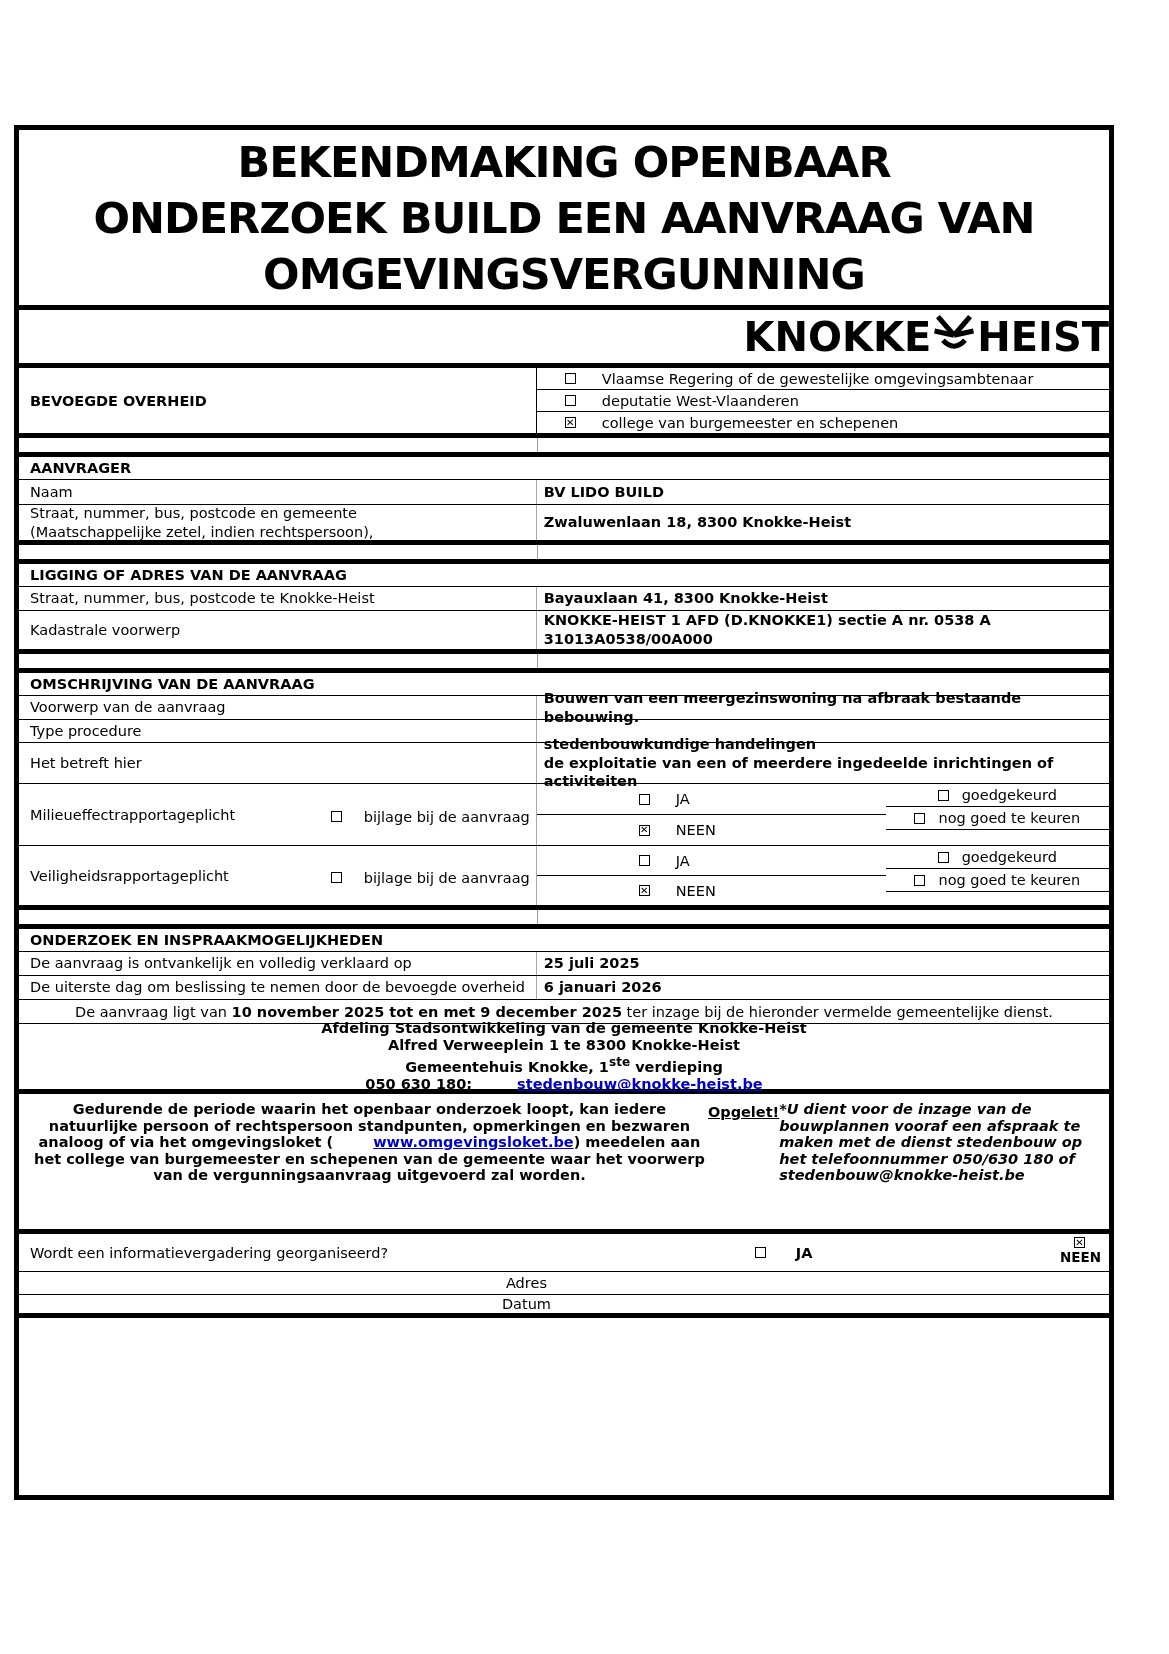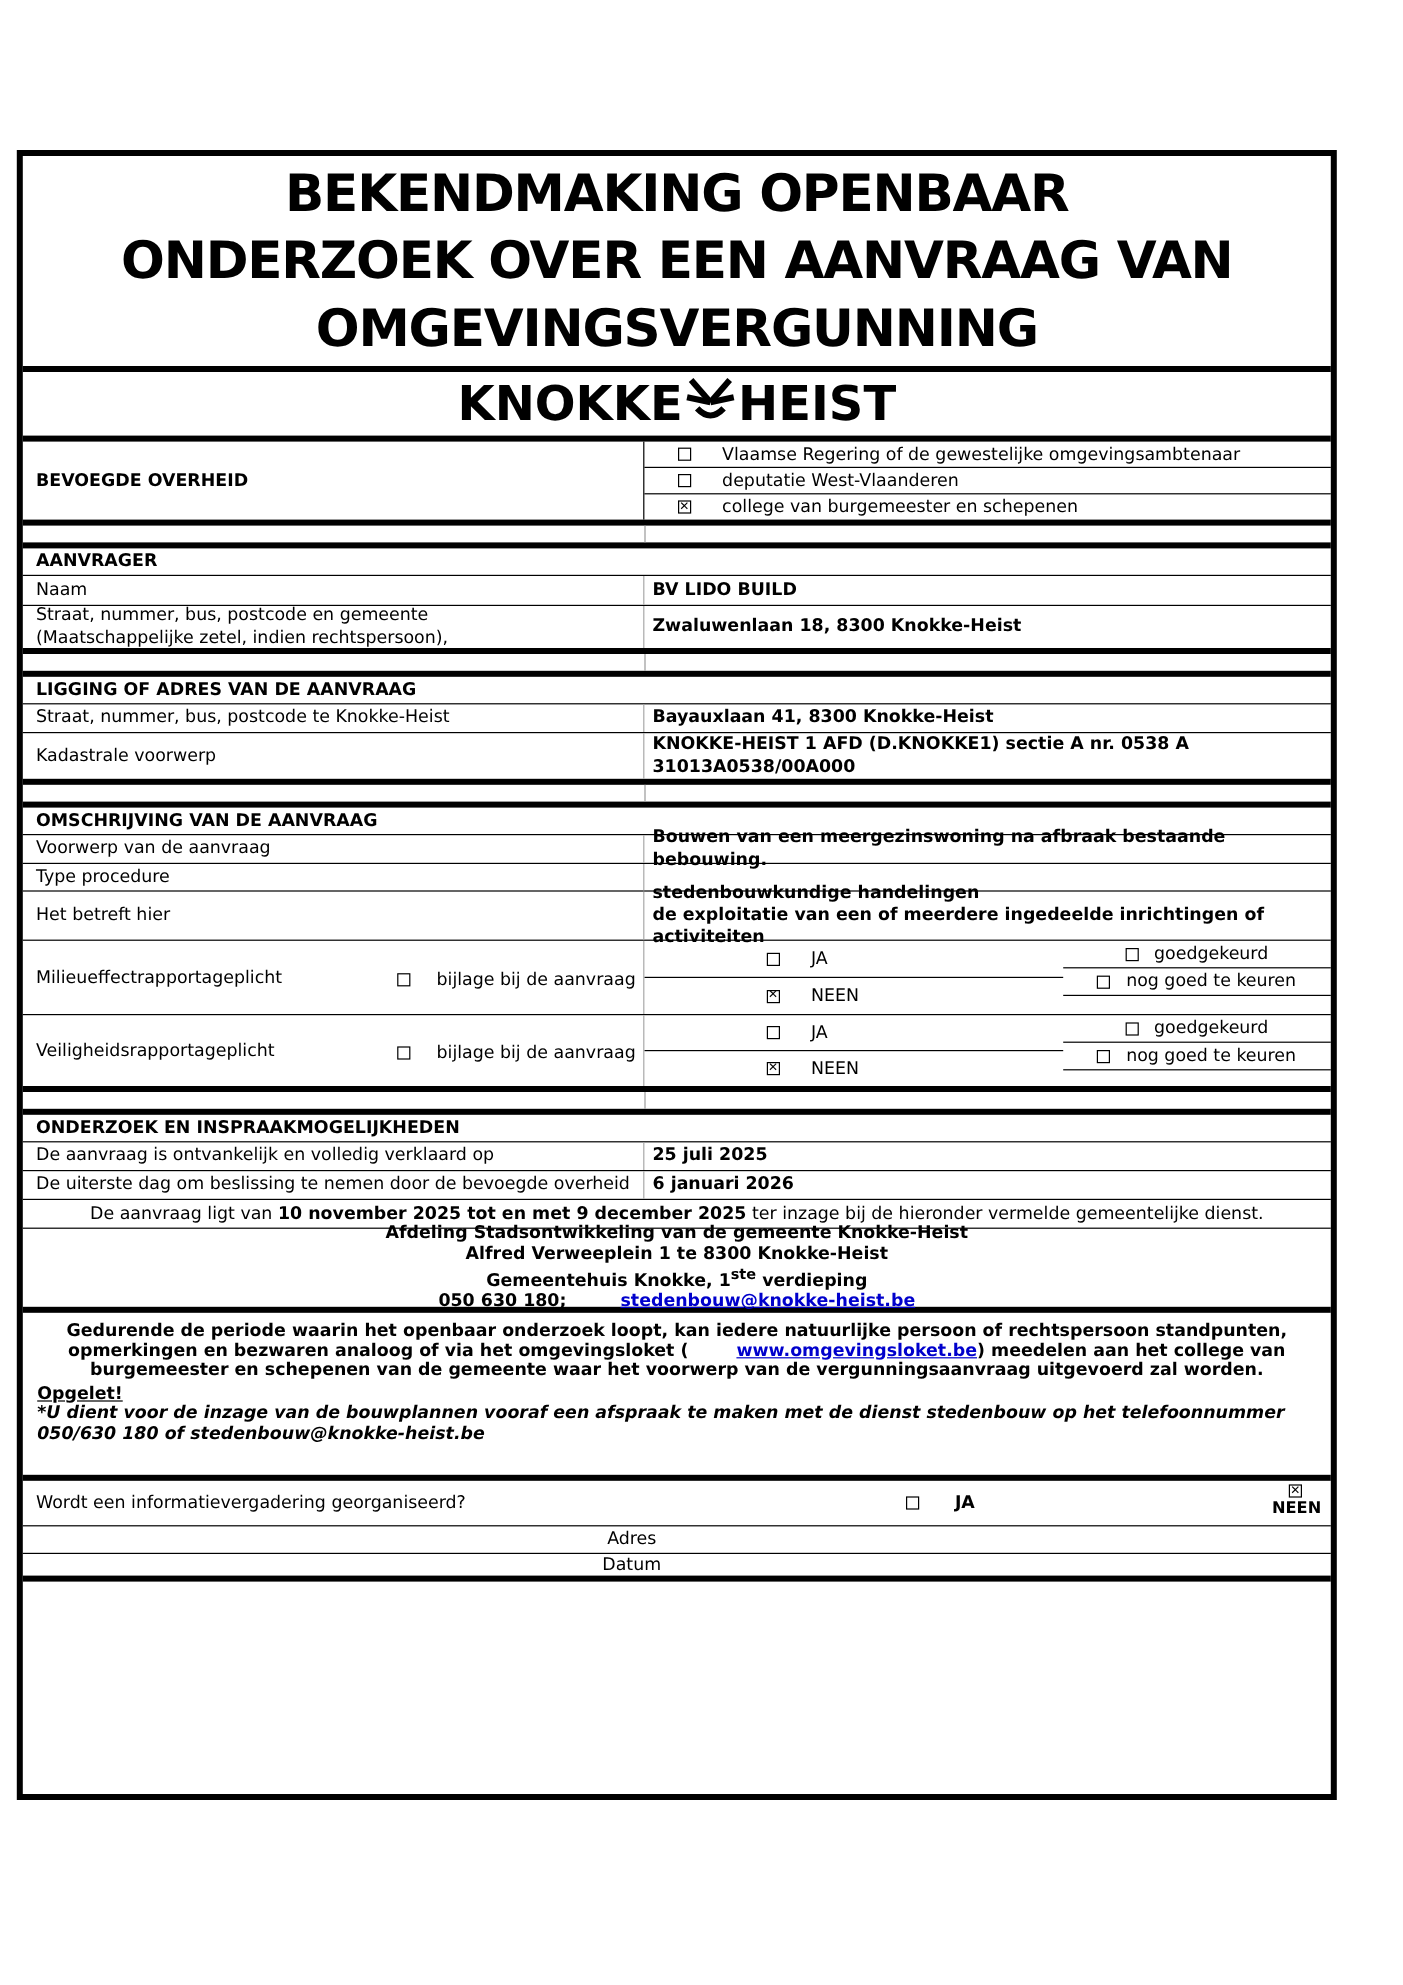--- a/index.html
+++ b/index.html
@@ -18,21 +18,21 @@
   .bb1{border-bottom:1px solid #000;}
   .bb5{border-bottom:5px solid #000;}
   .sep{height:19px;}
   .sep::after{content:"";position:absolute;left:47.5%;top:0;bottom:0;width:1px;background:#9a9a9a;}
   
   .titleblock{height:180px;flex-direction:column;justify-content:center;text-align:center;}
   .titleblock .tl{
     font-size:43px;font-weight:800;letter-spacing:-1px;line-height:56px;white-space:nowrap;
   }
   
-  .logorow{height:58px;justify-content:center;}
+  .logorow{height:58px;justify-content:flex-end;}
   .logo{display:flex;align-items:center;font-size:40px;font-weight:700;letter-spacing:0px;}
   .logo svg{margin:0 2px 2px 2px;}
   
   .lbl{width:47.5%;flex:0 0 47.5%;box-sizing:border-box;padding:3px 10px 3px 11px;
        border-right:1px solid #a8a8a8;align-self:stretch;display:flex;flex-direction:column;justify-content:center;line-height:1.25;}
   .val{flex:1;box-sizing:border-box;padding:3px 8px 3px 7px;font-weight:bold;line-height:1.3;}
   .hdr{font-weight:bold;padding-left:11px;}
   .h23{height:23px}.h24{height:24px}.h25{height:25px}.h38{height:38px}
   .h40{height:40px}.h41{height:41px}.h43{height:43px}
   
@@ -56,42 +56,42 @@
   .rap-mid .half.top{border-bottom:1px solid #000;}
   .rap-right{flex:1;align-self:stretch;display:flex;flex-direction:column;}
   .rap-right .gk{height:22px;flex:0 0 22px;display:flex;align-items:center;justify-content:center;
                  gap:13px;border-bottom:1px solid #000;white-space:nowrap;}
   .rap-right .gkfill{flex:1;}
   
   .centerrow{justify-content:center;text-align:center;}
   .adresblok{flex-direction:column;justify-content:center;text-align:center;font-weight:bold;line-height:17px;}
   a,.link{color:var(--link);text-decoration:underline;font-weight:bold;cursor:pointer;margin-left:40px;}
   
-  .inspraak{height:140px;flex-direction:column;align-items:stretch;justify-content:flex-start;
+  .inspraak{height:140px;flex-direction:row;align-items:stretch;justify-content:flex-start;
             padding:7px 12px 0 12px;box-sizing:border-box;font-weight:bold;line-height:16.5px;}
   .inspraak .para{text-align:center;}
   .opgelet{text-decoration:underline;margin-top:3px;}
   .note{font-style:italic;line-height:16.5px;}
   
   .wordt-ja{position:absolute;left:67.5%;top:50%;transform:translateY(-50%);
             display:flex;align-items:center;gap:30px;font-weight:bold;}
   .wordt-neen{position:absolute;right:8px;top:3px;display:flex;flex-direction:column;
               align-items:flex-end;font-weight:bold;font-size:13.5px;line-height:15px;}
   .wordt-neen .cb{margin-right:16px;margin-bottom:2px;}
   .centered-cell{width:100%;text-align:center;padding-right:9%;box-sizing:border-box;margin-left:23px;}
   .fill{flex:1 1 auto;}
 </style>
 </head>
 <body>
 
 <div class="doc">
 
   <div class="row titleblock bb5">
     <div class="tl">BEKENDMAKING OPENBAAR</div>
-    <div class="tl">ONDERZOEK OVER EEN AANVRAAG VAN</div>
+    <div class="tl">ONDERZOEK BUILD EEN AANVRAAG VAN</div>
     <div class="tl">OMGEVINGSVERGUNNING</div>
   </div>
 
   <div class="row logorow bb5">
     <div class="logo">
       <span>KNOKKE</span>
       <span>
         <svg width="42" height="44" viewBox="0 0 24 26" aria-hidden="true">
           <g stroke="#000" stroke-width="3" stroke-linecap="butt" fill="none">
             <line x1="12" y1="15.5" x2="2.5" y2="4.5"></line>

